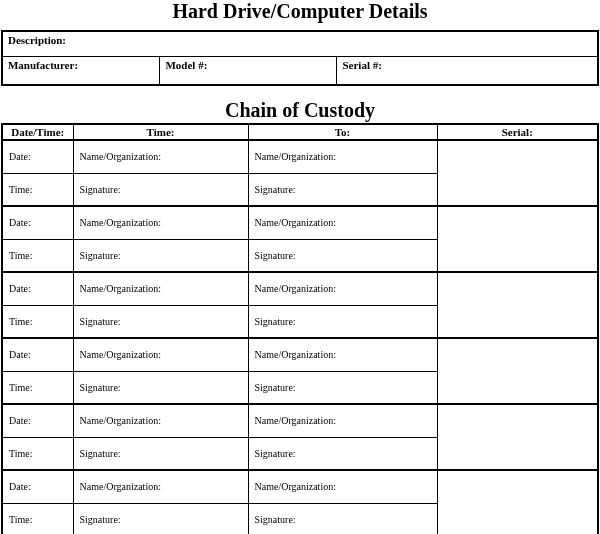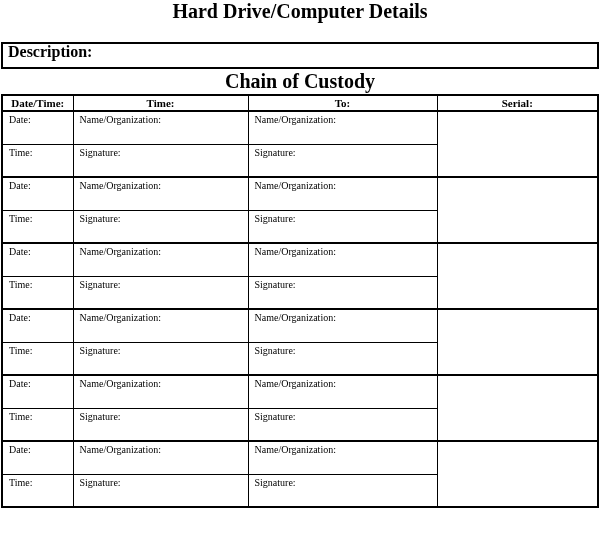--- a/index.html
+++ b/index.html
@@ -14,48 +14,48 @@
     width: 600px;
     height: 534px;
     background: var(--background);
     color: var(--text);
     font-family: "Liberation Serif", "DejaVu Serif", serif;
     overflow: hidden;
   }
   .page { width: 600px; height: 534px; }
 
   .doc-title {
-    margin: 1px 0 20px 0;
+    margin: 1px 0 8px 0;
     text-align: center;
     font-size: 20px;
     font-weight: bold;
     line-height: 21px;
   }
   .section-title {
-    margin: 2px 0 2px 0;
+    margin: 14px 0 2px 0;
     text-align: center;
     font-size: 20px;
     font-weight: bold;
     line-height: 21px;
   }
 
   table {
     border-collapse: collapse;
     table-layout: fixed;
     width: 596px;
     margin: 0 auto;
   }
 
   
   .details { border: 2px solid var(--border); }
   .details td {
     border: 1px solid var(--border);
     vertical-align: top;
     padding: 2px 2px 0 5px;
-    font-size: 16px;
+    font-size: 11px;
     font-weight: bold;
     line-height: 12px;
   }
   .details tr.desc-row  { height: 25px; }
   .details tr.mfr-row   { height: 29px; }
 
   
   .custody { border: 2px solid var(--border); }
   .custody thead { border-bottom: 2px solid var(--border); }
   .custody th {
@@ -64,21 +64,21 @@
     font-size: 11px;
     font-weight: bold;
     text-align: center;
     height: 13px;
     line-height: 12px;
   }
   .custody tbody { border-top: 2px solid var(--border); }
   .custody td {
     border: 1px solid var(--border);
     vertical-align: top;
-    padding: 2px 2px 0 6px;
+    padding: 10px 2px 0 6px;
     font-size: 10px;
     font-weight: normal;
     line-height: 11px;
   }
   .custody tbody tr { height: 33px; }
   .custody td.reason-cell { padding: 0; }
 </style>
 </head>
 <body>
 
@@ -91,20 +91,31 @@
       <col style="width:158px">
       <col style="width:177px">
       <col style="width:261px">
     </colgroup>
     <tbody>
         <tr class="desc-row">
       <td colspan="3">
         <span>Description:</span>
       </td>
     </tr>
+    <tr class="mfr-row">
+      <td>
+        <span>Manufacturer:</span>
+      </td>
+      <td>
+        <span>Model #:</span>
+      </td>
+      <td>
+        <span>Serial #:</span>
+      </td>
+    </tr>
   </tbody>
     </table>
 
   <h2 class="section-title">Chain of Custody</h2>
 
   <table class="custody">
     <colgroup>
       <col style="width:71px">
       <col style="width:175px">
       <col style="width:189px">

